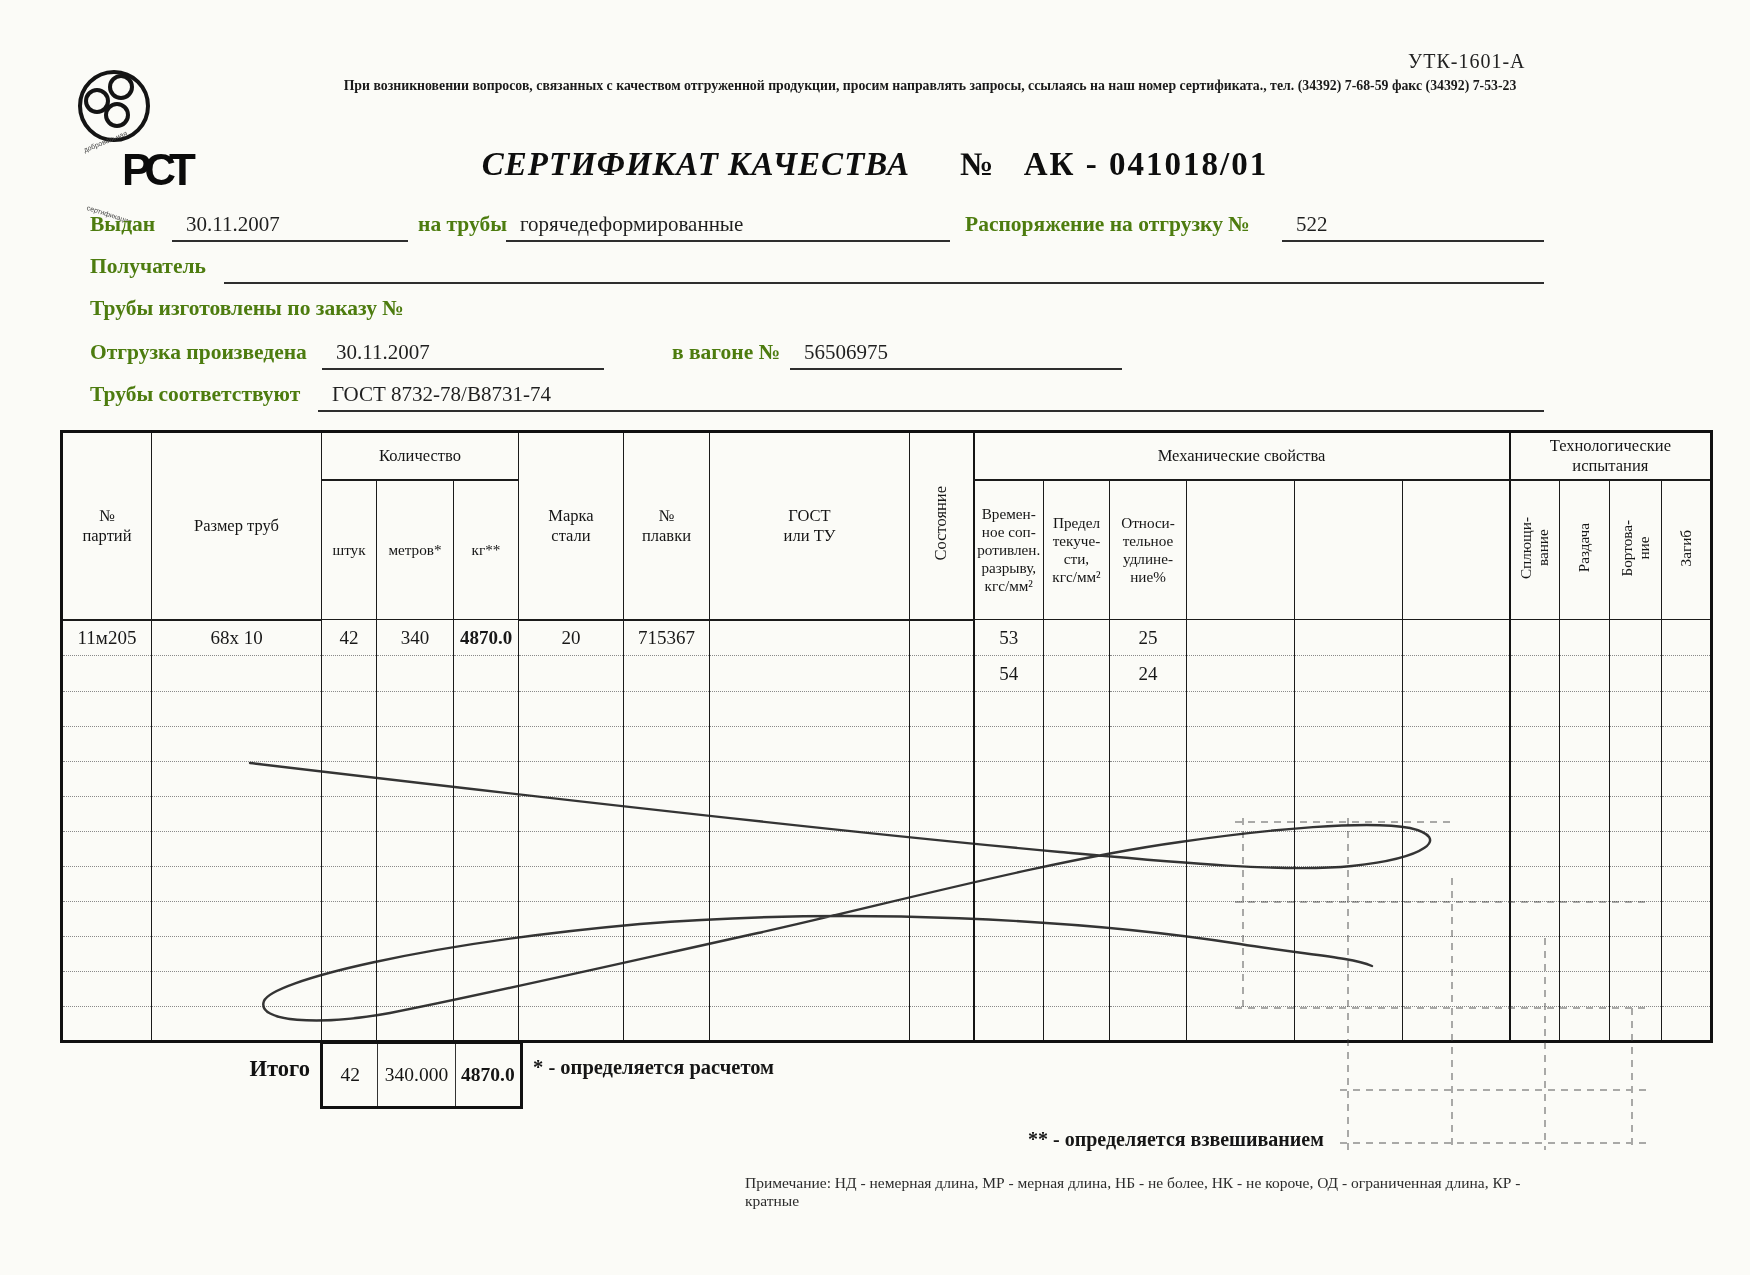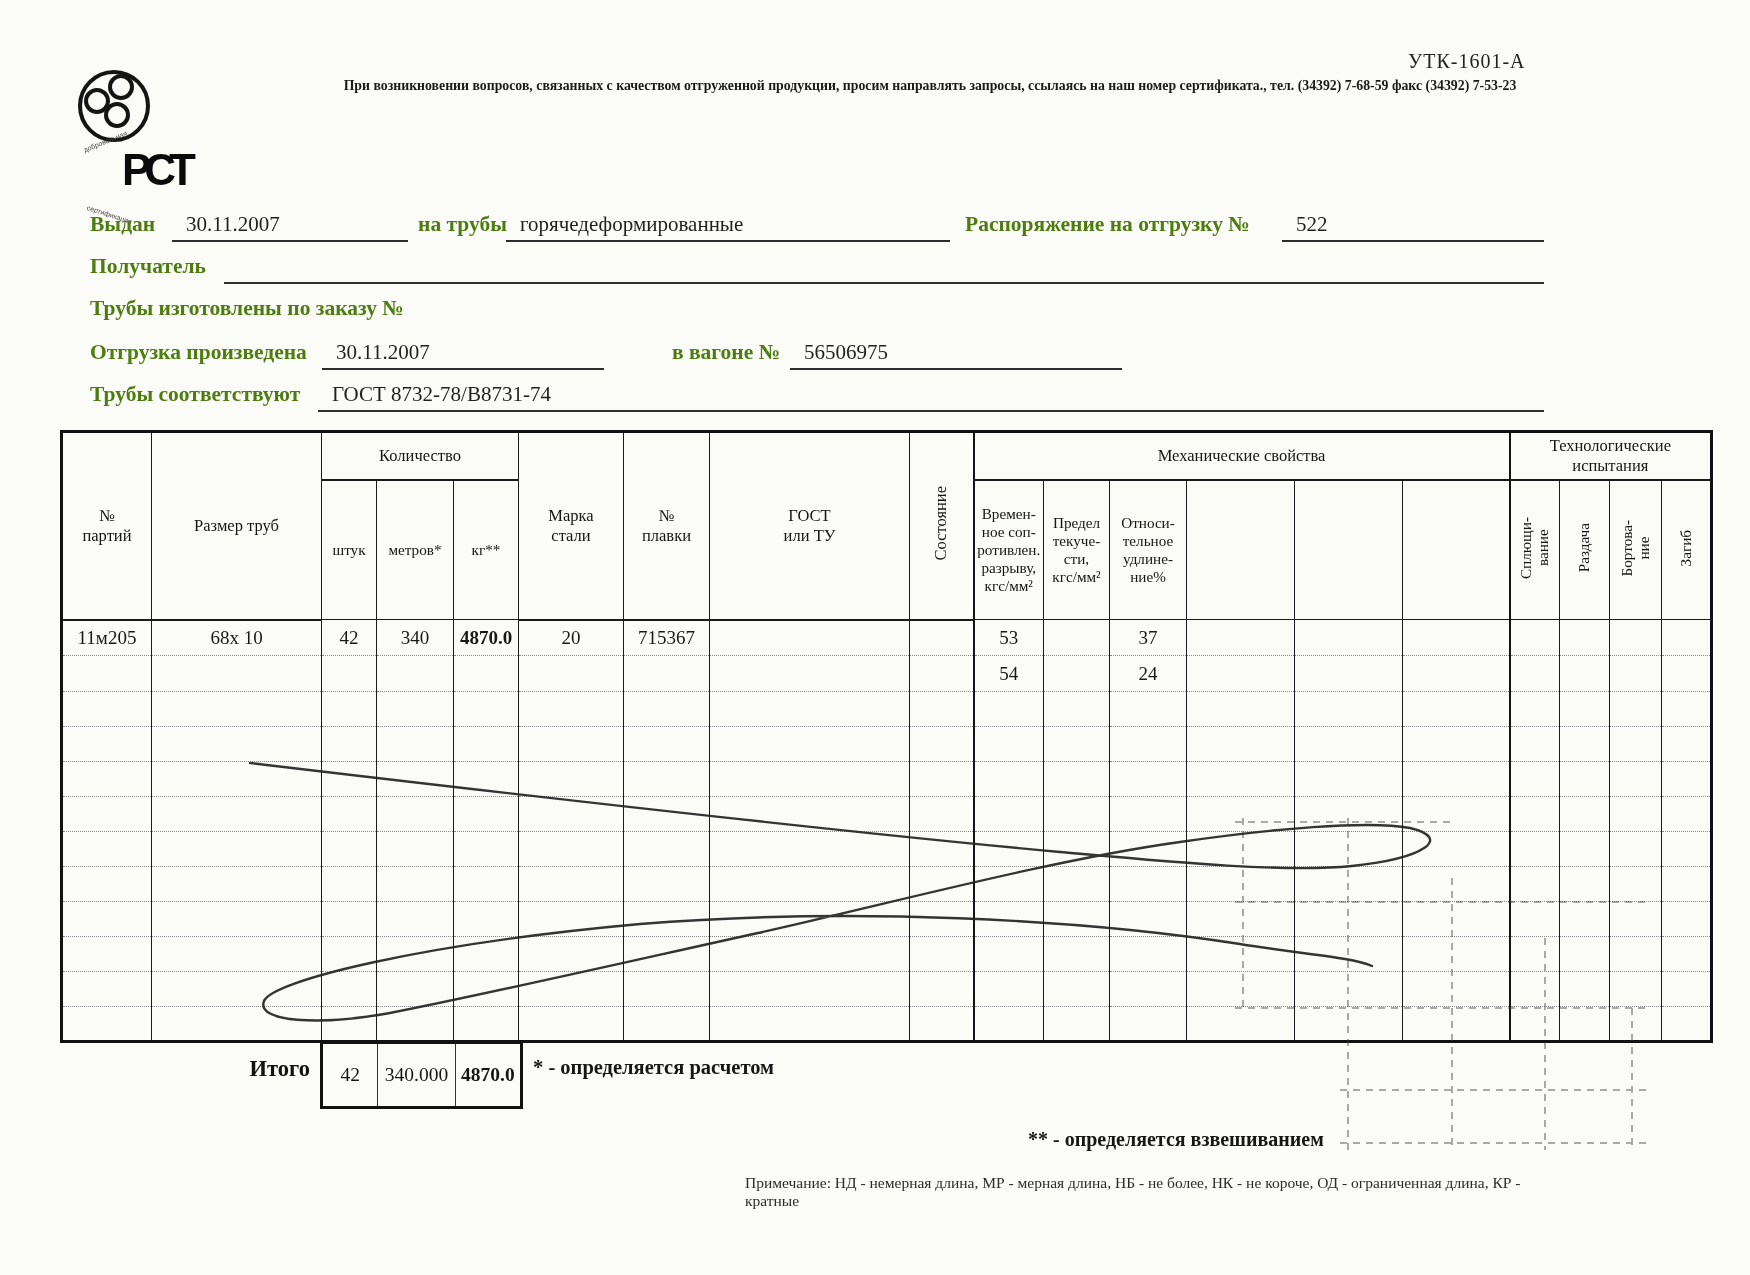--- a/index.html
+++ b/index.html
@@ -84,20 +84,25 @@
   <div class="header-text">
     <div class="notice">При возникновении вопросов, связанных с качеством отгруженной продукции, просим направлять запросы, ссылаясь на наш номер сертификата., тел. (34392) 7-68-59 факс (34392) 7-53-23</div>
   </div>
 
   <div class="rst-mark">
     <span class="tiny">добровольная</span>
     <div class="big">РСТ</div>
     <span class="tiny2">сертификация</span>
   </div>
 
+  <div class="title">
+    <span class="t1">СЕРТИФИКАТ КАЧЕСТВА</span>
+    <span class="t2">№</span>
+    <span class="t2" style="margin-left:20px;">АК -  041018/01</span>
+  </div>
 
   <div class="frow" style="top:212px;">
     <span class="flabel" style="left:90px;">Выдан</span>
     <span class="uval" style="left:172px;width:222px;">30.11.2007</span>
     <span class="flabel" style="left:418px;">на трубы</span>
     <span class="uval" style="left:506px;width:430px;">горячедеформированные</span>
     <span class="flabel" style="left:965px;">Распоряжение на отгрузку №</span>
     <span class="uval" style="left:1282px;width:248px;">522</span>
   </div>
   <div class="frow" style="top:254px;">
@@ -191,21 +196,21 @@
           <td class="c1">68х 10</td>
           <td class="c2">42</td>
           <td class="c3">340</td>
           <td class="c4">4870.0</td>
           <td class="c5">20</td>
           <td class="c6">715367</td>
           <td class="c7"></td>
           <td class="c8"></td>
           <td class="c9">53</td>
           <td class="c10"></td>
-          <td class="c11">37</td>
+          <td class="c11">25</td>
           <td class="c12"></td>
           <td class="c13"></td>
           <td class="c14"></td>
           <td class="c15"></td>
           <td class="c16"></td>
           <td class="c17"></td>
           <td class="c18"></td>
         </tr>
         <tr>
           <td class="c0"></td>

